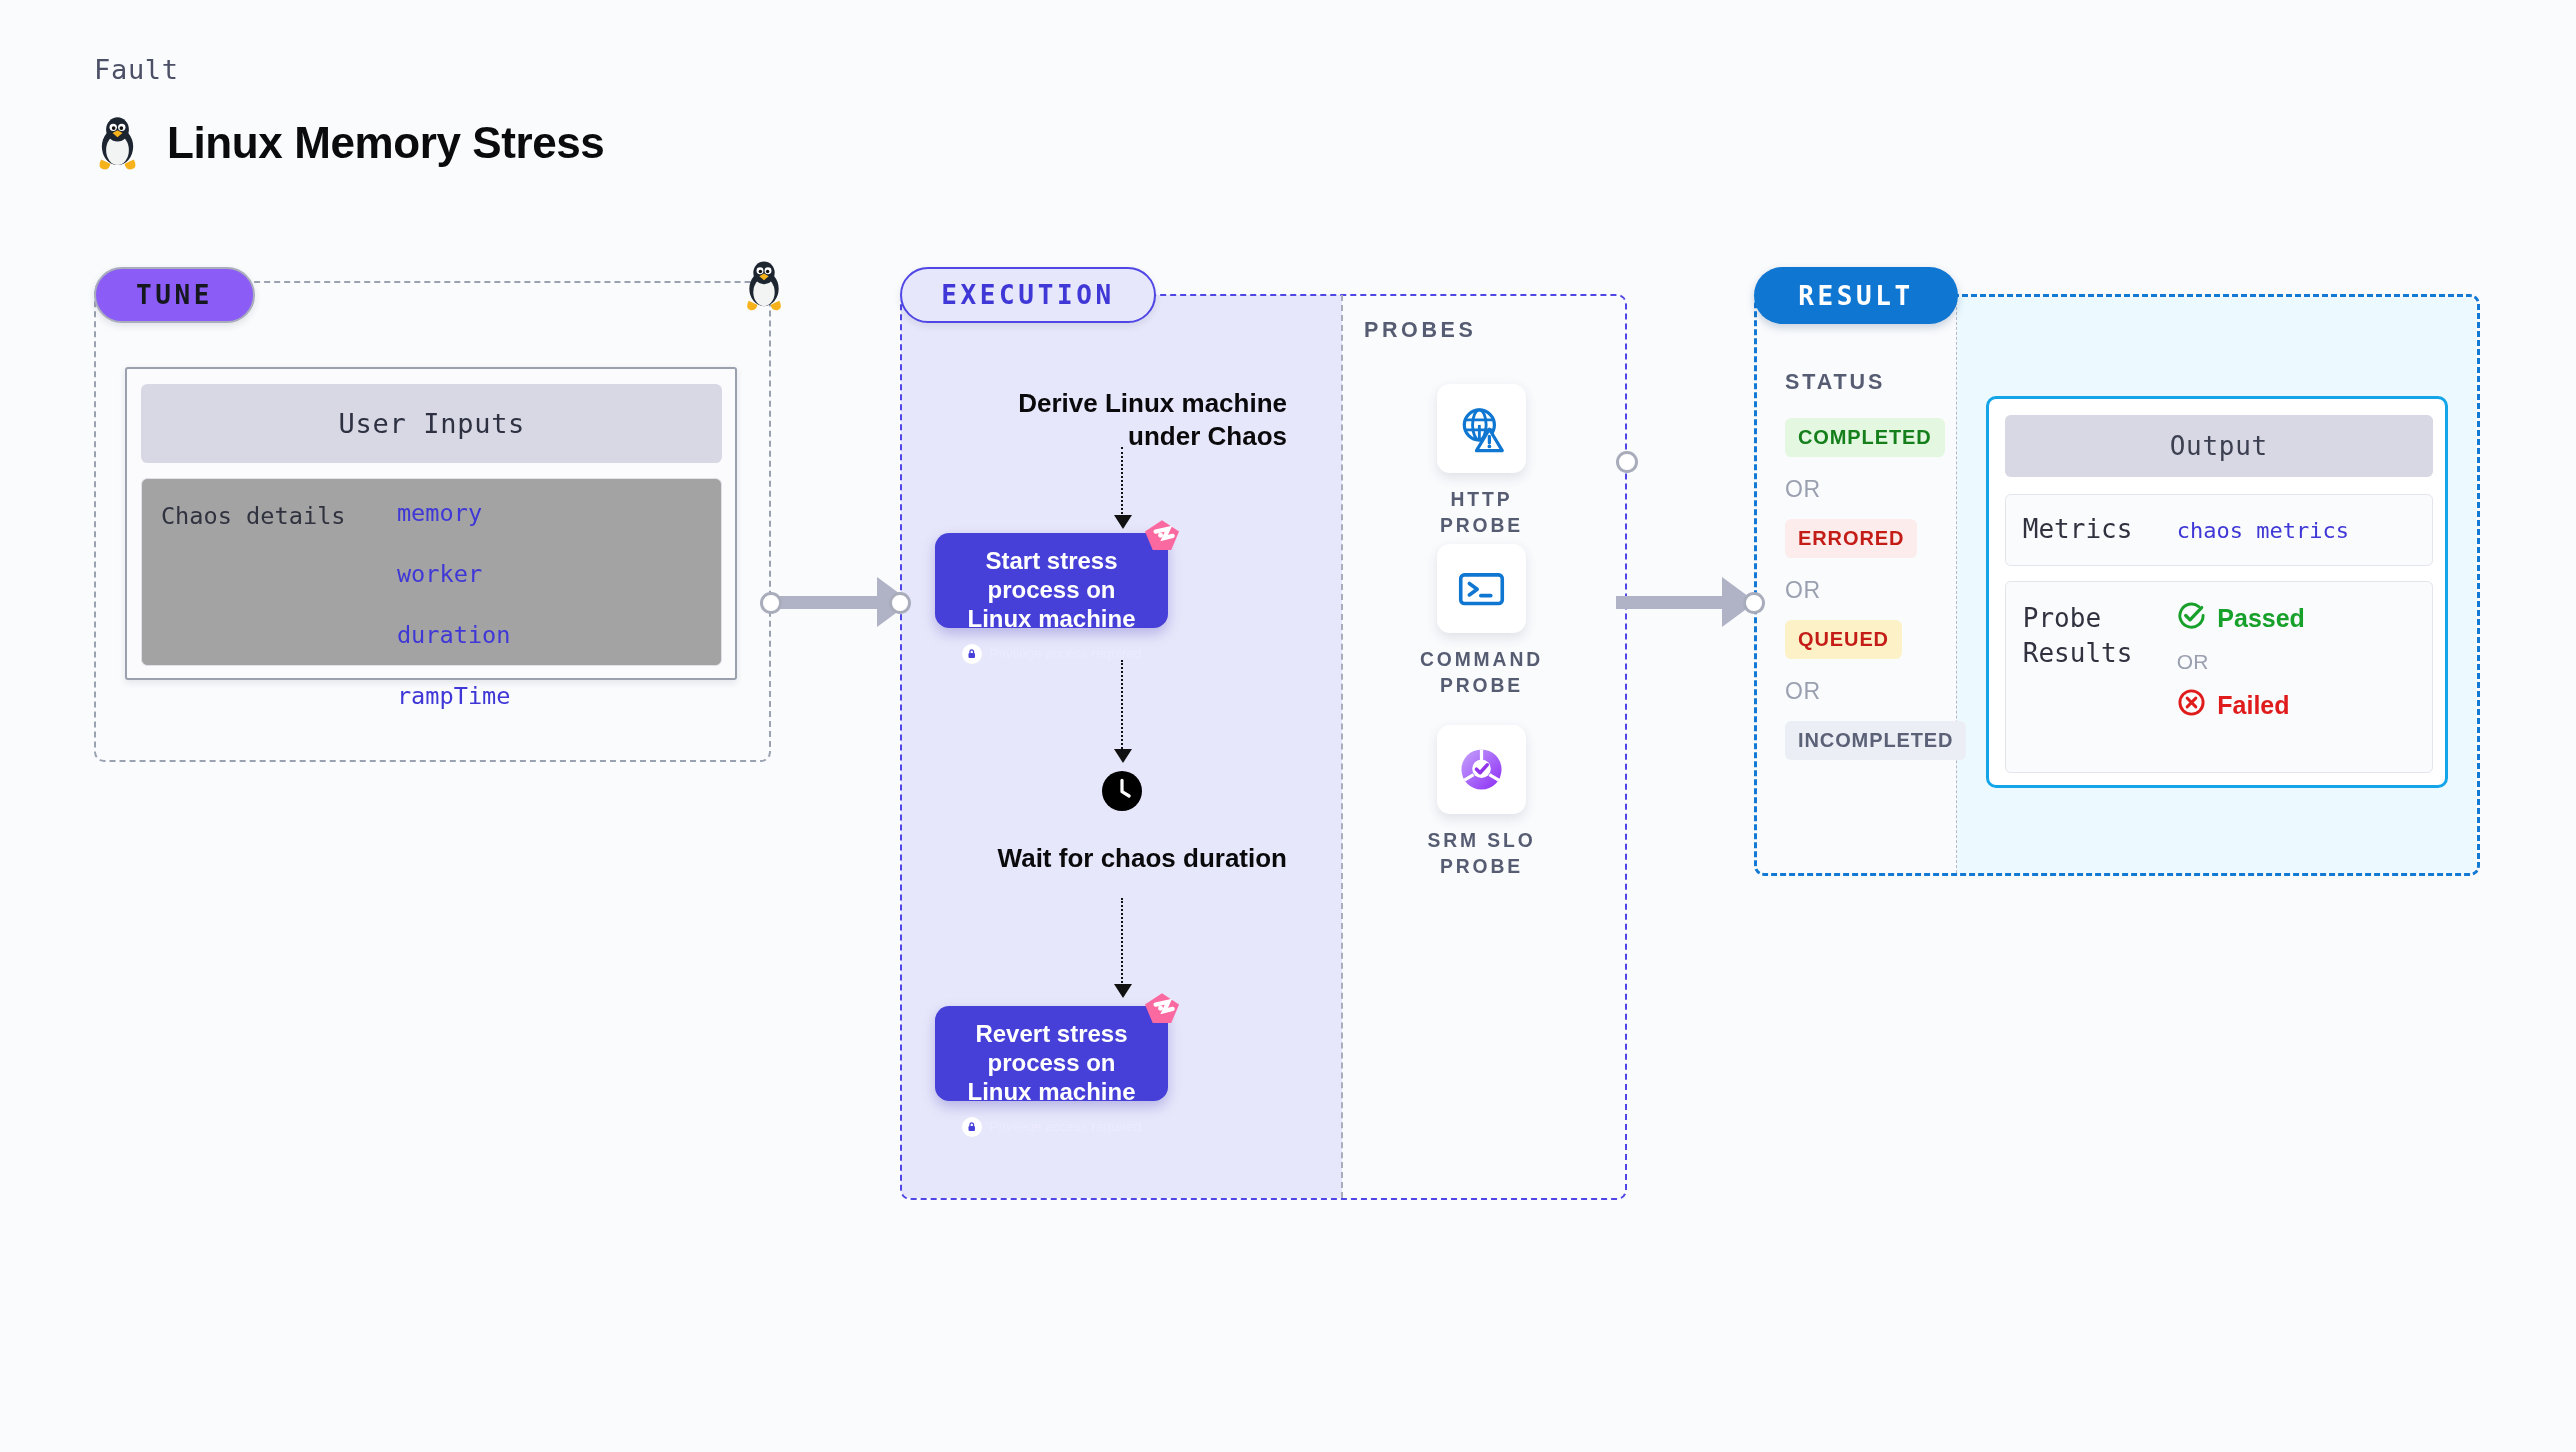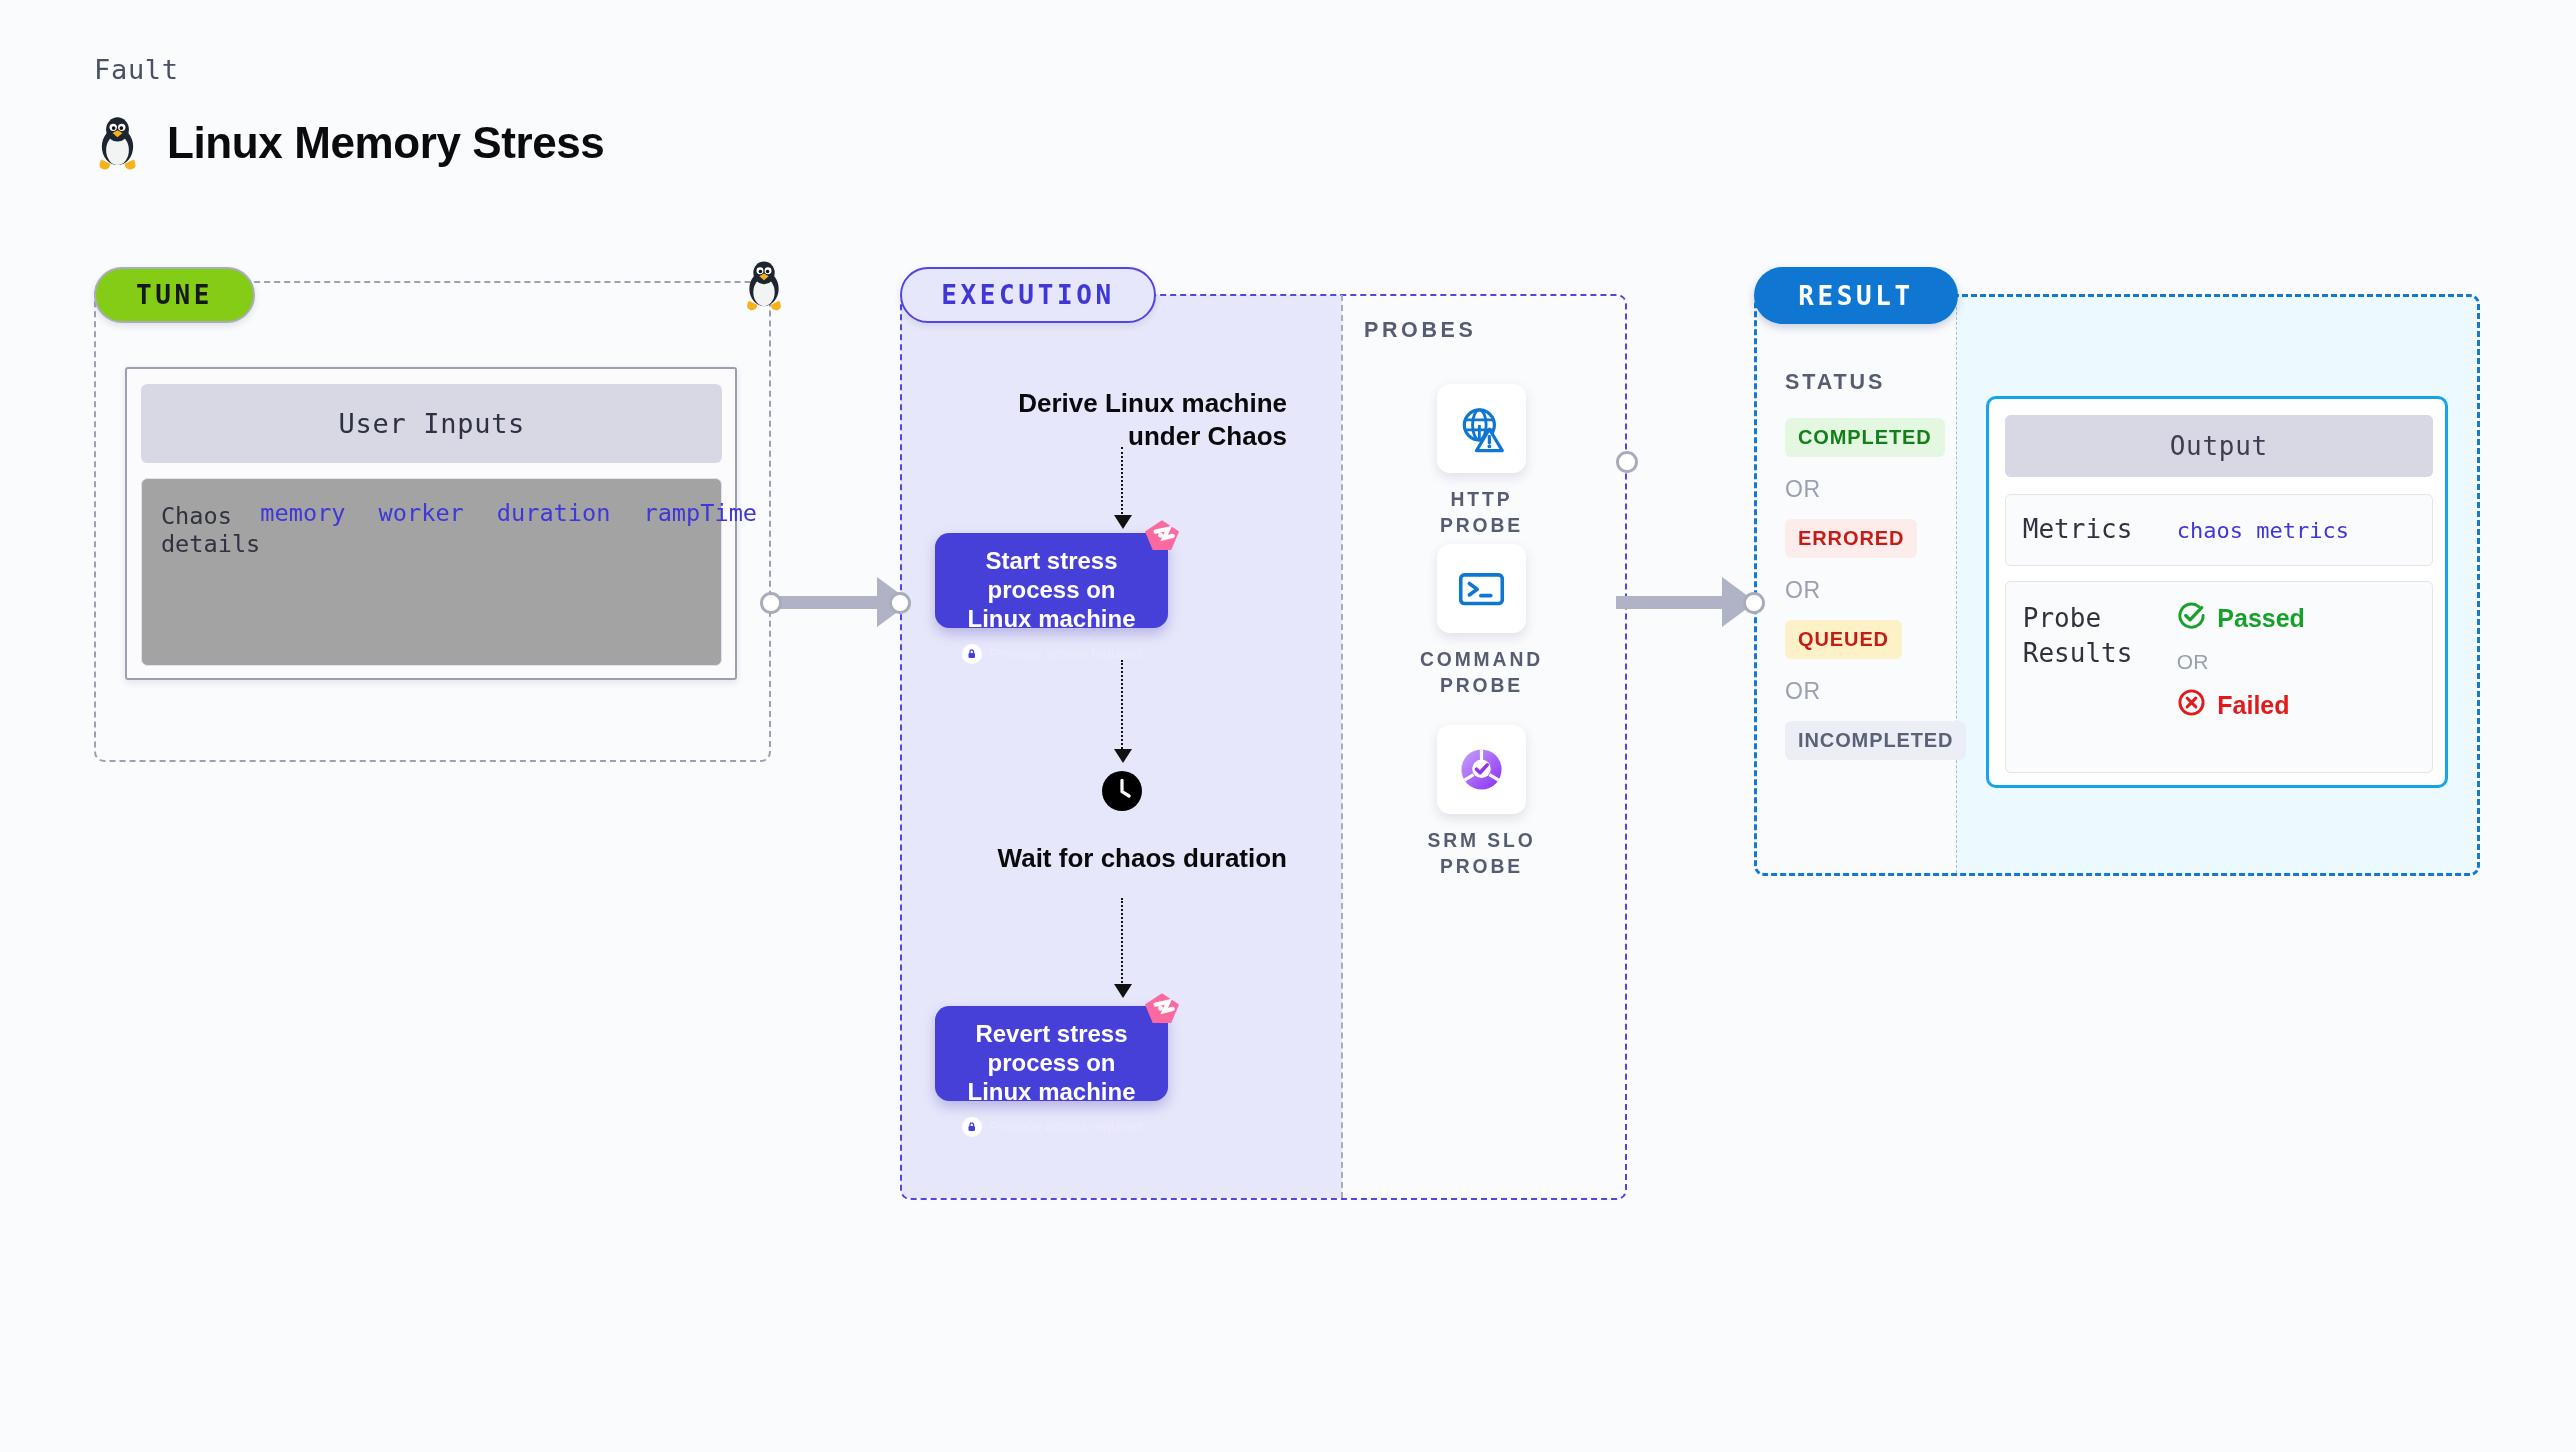--- a/index.html
+++ b/index.html
@@ -41,21 +41,21 @@
                    border-left: 1.4px dashed #b3b8c4; }
 
   
   .pill {
     position: absolute; display: flex; align-items: center; justify-content: center;
     font-family: "DejaVu Sans Mono", monospace; font-weight: 700;
     letter-spacing: 3.6px; border-radius: 716px; z-index: 6;
   }
   .pill-tune {
     left: 94px; top: 267px; width: 161px; height: 56px;
-    background: #84cc16; border: 2.9px solid #a8adbd; color: #16181f; font-size: 26px;
+    background: #8b5cf6; border: 2.9px solid #a8adbd; color: #16181f; font-size: 26px;
     box-shadow: 0 2.9px 7.2px rgba(40,44,63,.12);
   }
   .pill-exec {
     left: 900px; top: 267px; width: 256px; height: 56px;
     background: #e7e7fb; border: 2.9px solid #4f46e5; color: #3f37d6; font-size: 26px;
     box-shadow: 0 2.9px 7.2px rgba(40,44,63,.10);
   }
   .pill-result {
     left: 1754px; top: 267px; width: 204px; height: 57px;
     background: #0f76d1; border: none; color: #ffffff; font-size: 26px;
@@ -76,21 +76,21 @@
   }
   .card-body {
     position: absolute; left: 14.3px; top: 109px; width: 581px; height: 188px;
     background: #a3a3a3; border: 1.4px solid #e0e2ea; border-radius: 6.4px;
     display: flex; padding: 20px 0 0 18.6px;
   }
   .kv-key {
     font-family: "DejaVu Sans Mono", monospace; font-size: 23.6px; color: #30333f;
     width: 236px; padding-top: 2.9px;
   }
-  .kv-vals { display: flex; flex-direction: row; gap: 33px; text-align: center; }
+  .kv-vals { display: flex; flex-direction: column; gap: 33px; }
   .kv-val { font-family: "DejaVu Sans Mono", monospace; font-size: 23.6px; color: #3f37d6; }
 
   
   .flow { position: absolute; left: 901px; top: 295px; width: 441px; height: 903px; }
   .flow-label {
     position: absolute; width: 330px; left: 56px; text-align: right;
     font-size: 26px; font-weight: 700; color: #0a0a0c; line-height: 1.25;
   }
   .flow-label.l1 { top: 92px; }
   .flow-label.l2 { top: 547px; }

